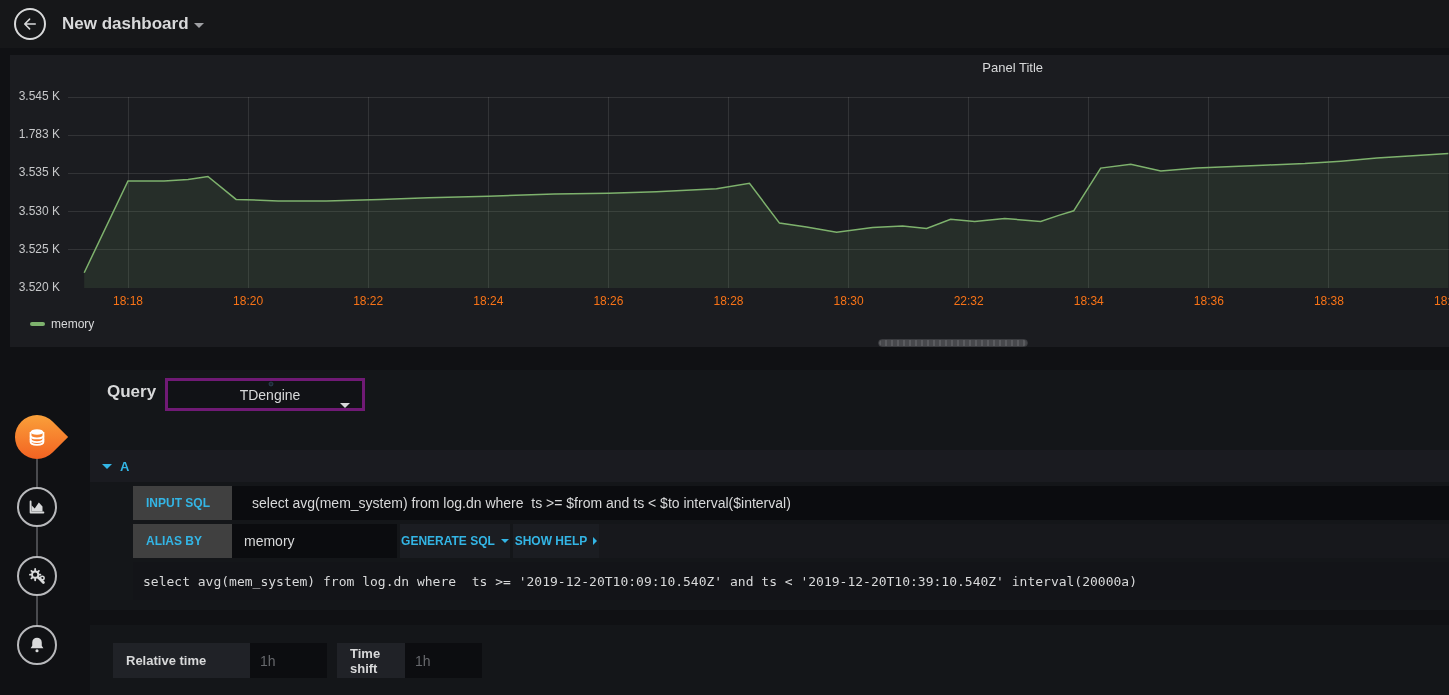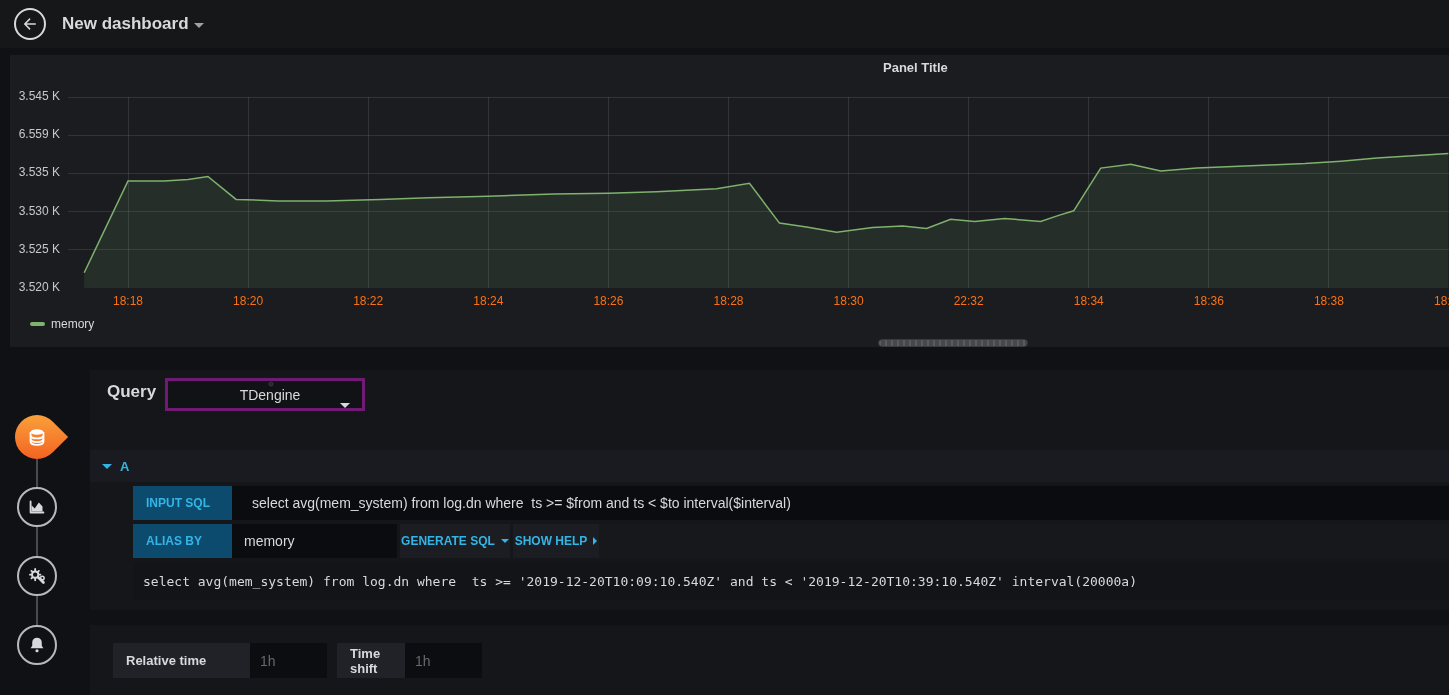--- a/index.html
+++ b/index.html
@@ -12,21 +12,21 @@
   }
   
   .topbar { position:absolute; left:0; top:0; width:1449px; height:48px; background:#161719; }
   .back-btn { position:absolute; left:14px; top:8px; width:32px; height:32px; border:2px solid #d8d9da; border-radius:50%; display:flex; align-items:center; justify-content:center; cursor:pointer; background:transparent; }
   .dash-title { position:absolute; left:62px; top:0; height:48px; line-height:48px; font-size:17px; font-weight:bold; color:#d8d9da; }
   .caret-down { display:inline-block; width:0; height:0; border-left:5px solid transparent; border-right:5px solid transparent; border-top:5px solid #9fa0a3; }
   .caret-right { display:inline-block; width:0; height:0; border-top:5px solid transparent; border-bottom:5px solid transparent; border-left:5px solid #33b5e5; }
   .title-caret { position:absolute; left:194px; top:23px; }
   
   .panel { position:absolute; left:10px; top:55px; width:1439px; height:292px; background:#1b1c20; overflow:hidden; }
-  .panel-title { position:absolute; left:873px; top:5px; width:160px; text-align:left; font-size:13px; font-weight:bold; color:#d8d9da; }
+  .panel-title { position:absolute; left:873px; top:5px; width:160px; text-align:right; font-size:13px; font-weight:normal; color:#d8d9da; }
   .chart-svg { position:absolute; left:58px; top:42px; }
   .grid { stroke:rgba(255,255,255,0.10); stroke-width:1; shape-rendering:crispEdges; }
   .ytick { position:absolute; left:0; width:50px; text-align:right; font-size:12px; color:#c7c8ca; }
   .xtick { position:absolute; top:239px; width:60px; text-align:center; font-size:12px; color:#f97316; }
   .legend { position:absolute; left:20px; top:262px; display:flex; align-items:center; gap:6px; font-size:12px; color:#d8d9da; }
   .legend-swatch { width:15px; height:4px; border-radius:2px; }
   .drag-handle { position:absolute; left:868px; top:284px; width:150px; height:8px; border-radius:4px;
     background:repeating-linear-gradient(90deg,#5a5b5f 0 2px,#47484c 2px 6px); border:1px solid #3a3b3f; cursor:row-resize; }
   
   .tab-circle { position:absolute; left:17px; width:40px; height:40px; border:2px solid #b8b9bc; border-radius:50%; display:flex; align-items:center; justify-content:center; cursor:pointer; background:#101114; z-index:2; }
@@ -40,21 +40,21 @@
   .ds-picker { position:absolute; left:75px; top:8px; width:200px; height:33px; border:3px solid #701a75; background:#111216; display:flex; align-items:center; cursor:pointer;flex-direction:column; }
   .ds-icon { margin-left:12px; width:18px; height:18px; }
   .ds-name { margin-left:10px; font-size:14px; color:#d8d9da; }
   .ds-caret { margin-left:auto; margin-right:12px; border-top-color:#d8d9da; }
   .row-a { position:absolute; left:0; top:80px; width:1359px; height:32px; background:#1a1b20; display:flex; align-items:center; cursor:pointer; }
   .row-a .caret-down { margin-left:12px; border-top-color:#33b5e5; }
   .ref-id { margin-left:8px; font-size:13px; font-weight:bold; color:#33b5e5; }
   .qrow { position:absolute; left:43px; height:34px; display:flex; }
   .qrow-1 { top:116px; width:1316px; }
   .qrow-2 { top:154px; width:1316px; }
-  .label-cell { width:99px; height:34px; background:#0c4a6e; color:#33b5e5; font-size:12px; font-weight:bold; display:flex; align-items:center; padding-left:13px; flex:none; }
+  .label-cell { width:99px; height:34px; background:#404040; color:#33b5e5; font-size:12px; font-weight:bold; display:flex; align-items:center; padding-left:13px; flex:none; }
   .sql-input { flex:1; height:34px; background:#0b0c0f; border:none; outline:none; color:#d8d9da; font-size:14px; padding-left:20px; font-family:"Liberation Sans",sans-serif; }
   .alias-input { width:165px; height:34px; background:#0b0c0f; border:none; outline:none; color:#d8d9da; font-size:14px; padding-left:12px; flex:none; font-family:"Liberation Sans",sans-serif; }
   .btn-cell { height:34px; background:#1b1d22; color:#33b5e5; font-size:12px; font-weight:bold; display:flex; align-items:center; justify-content:center; gap:6px; cursor:pointer; flex:none; }
   .gen-sql { width:110px; margin-left:3px; }
   .gen-sql .caret-down { border-top-color:#33b5e5; border-left-width:4px; border-right-width:4px; border-top-width:4px; }
   .show-help { width:86px; margin-left:3px; }
   .show-help .caret-right { border-left-color:#33b5e5; border-top-width:4px; border-bottom-width:4px; border-left-width:4px; }
   .row-filler { flex:1; height:34px; background:#17181c; }
   .sql-preview { position:absolute; left:43px; top:192px; width:1316px; height:38px; background:#131418; display:flex; align-items:center; padding-left:10px; font-family:"DejaVu Sans Mono","Liberation Mono",monospace; font-size:13px; color:#d8d9da; white-space:pre; overflow:hidden; }
   
@@ -103,21 +103,21 @@
       <line y1="0" y2="191" x1="900.6521739130435" x2="900.6521739130435" class="grid"></line>
       <line y1="0" y2="191" x1="1020.7391304347825" x2="1020.7391304347825" class="grid"></line>
       <line y1="0" y2="191" x1="1140.8260869565217" x2="1140.8260869565217" class="grid"></line>
       <line y1="0" y2="191" x1="1260.9130434782608" x2="1260.9130434782608" class="grid"></line>
       <line y1="0" y2="191" x1="1381" x2="1381" class="grid"></line>
       <path d="M16.2 175.7 L60.0 84.0 L96.1 84.0 L120.1 82.5 L139.9 79.5 L168.1 102.4 L210.2 103.9 L258.2 103.9 L312.2 102.4 L360.3 100.8 L420.3 99.3 L486.4 97.0 L540.4 96.3 L588.4 94.7 L648.5 91.7 L681.5 86.3 L711.5 126.1 L738.5 129.9 L768.6 135.2 L804.6 130.6 L834.6 129.1 L858.6 131.4 L882.6 122.2 L906.7 124.5 L936.7 121.5 L972.7 124.5 L990.7 118.4 L1005.7 113.8 L1032.7 71.1 L1062.8 67.2 L1092.8 74.1 L1128.8 71.1 L1164.8 69.5 L1200.9 68.0 L1236.9 66.5 L1272.9 64.2 L1308.9 61.1 L1345.0 58.8 L1380.4 56.5 L1380.4 191 L16.2 191 Z" fill="rgba(126,178,109,0.12)"></path>
       <path d="M16.2 175.7 L60.0 84.0 L96.1 84.0 L120.1 82.5 L139.9 79.5 L168.1 102.4 L210.2 103.9 L258.2 103.9 L312.2 102.4 L360.3 100.8 L420.3 99.3 L486.4 97.0 L540.4 96.3 L588.4 94.7 L648.5 91.7 L681.5 86.3 L711.5 126.1 L738.5 129.9 L768.6 135.2 L804.6 130.6 L834.6 129.1 L858.6 131.4 L882.6 122.2 L906.7 124.5 L936.7 121.5 L972.7 124.5 L990.7 118.4 L1005.7 113.8 L1032.7 71.1 L1062.8 67.2 L1092.8 74.1 L1128.8 71.1 L1164.8 69.5 L1200.9 68.0 L1236.9 66.5 L1272.9 64.2 L1308.9 61.1 L1345.0 58.8 L1380.4 56.5 " fill="none" stroke="#7eb26d" stroke-width="1.5"></path>
     </svg>
   <div id="y-labels">
       <div class="ytick" style="top: 34px;">3.545 K</div>
-      <div class="ytick" style="top: 72.2px;">6.559 K</div>
+      <div class="ytick" style="top: 72.2px;">1.783 K</div>
       <div class="ytick" style="top: 110.4px;">3.535 K</div>
       <div class="ytick" style="top: 148.6px;">3.530 K</div>
       <div class="ytick" style="top: 186.8px;">3.525 K</div>
       <div class="ytick" style="top: 225px;">3.520 K</div>
     </div>
   <div id="x-labels">
       <div class="xtick" style="left: 88.0435px;">18:18</div>
       <div class="xtick" style="left: 208.13px;">18:20</div>
       <div class="xtick" style="left: 328.217px;">18:22</div>
       <div class="xtick" style="left: 448.304px;">18:24</div>

